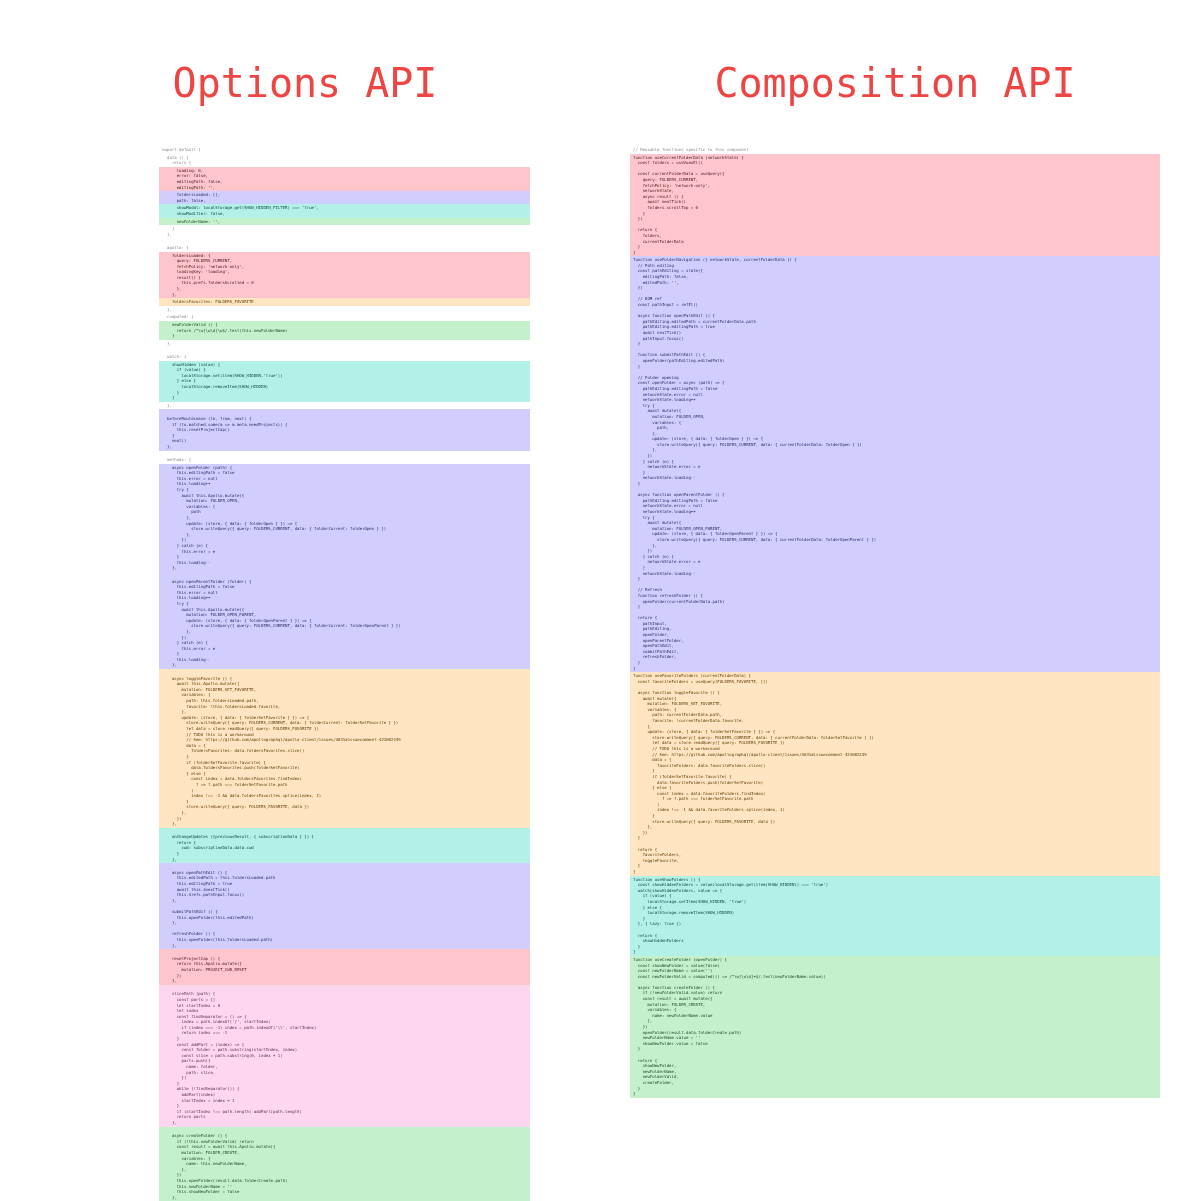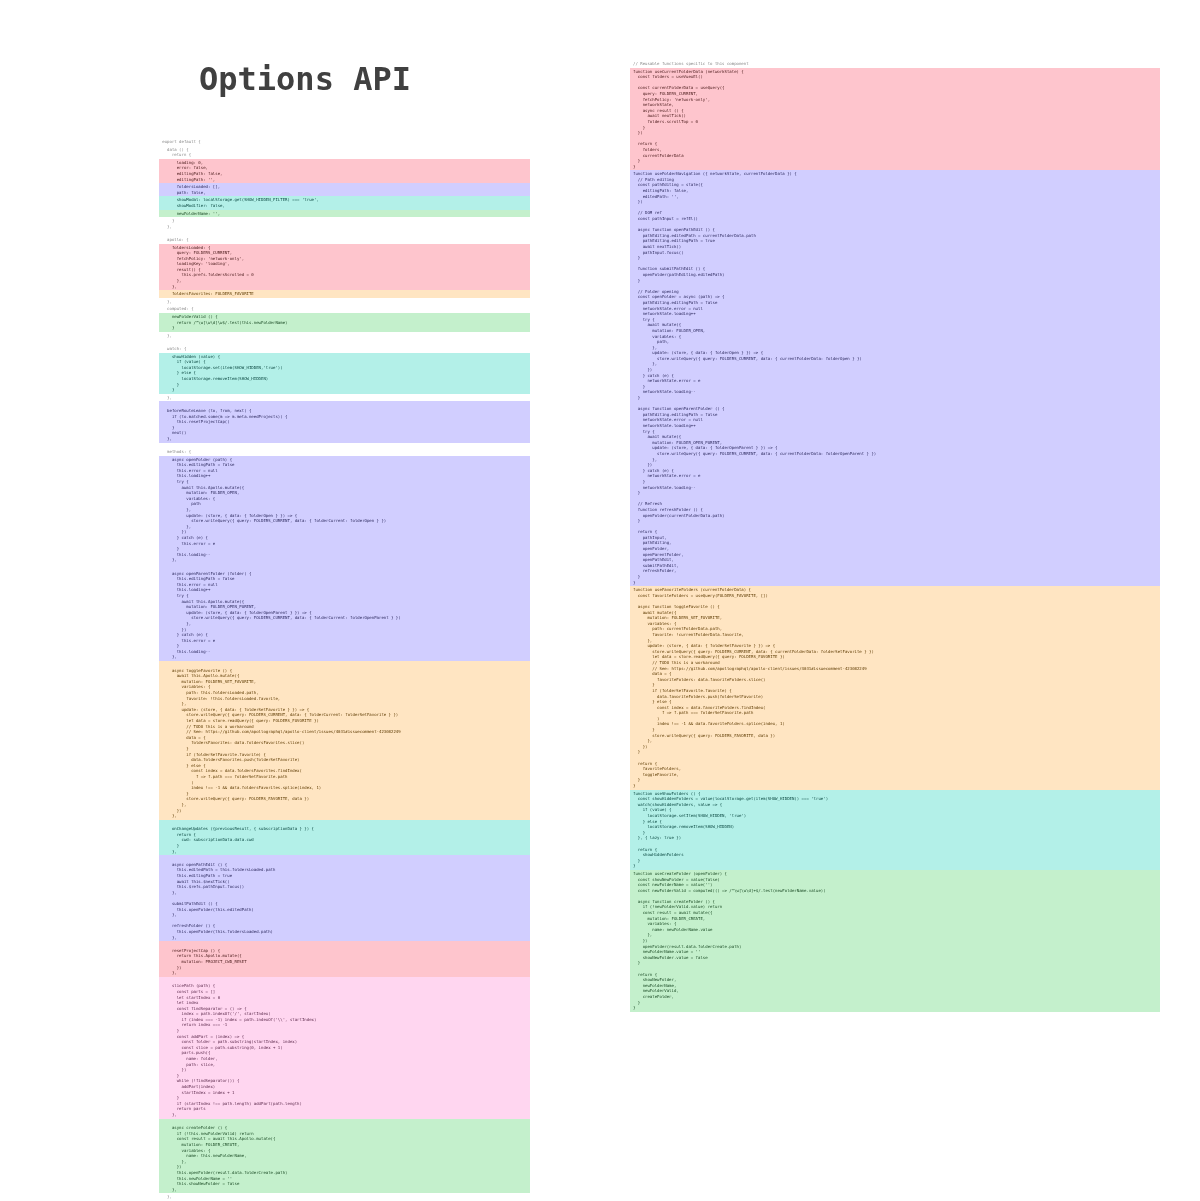--- a/index.html
+++ b/index.html
@@ -16,23 +16,23 @@
       justify-content: center;
     }
     .column {
       flex: 1;
       max-width: 530px;
       display: flex;
       flex-direction: column;
       align-items: center;
     }
     .title {
-      font-size: 32px;
-      font-weight: 700;
-      color: #404040;
+      font-size: 40px;
+      font-weight: 400;
+      color: #ef4444;
       margin-bottom: 40px;
       font-family: Monaco, 'SF Mono', monospace;
     }
     .code-block {
       width: 100%;
       font-size: 4px;
       line-height: 1.4;
       display: flex;
       flex-direction: column;
     }
@@ -239,20 +239,21 @@
       this.openFolder(result.data.folderCreate.path)
       this.newFolderName = ''
       this.showNewFolder = false
     },</div>
       <div class="segment c-none">  },
 }</div>
     </div>
   </div>
 
   <div class="column">
+    <h2 class="title">Composition API</h2>
     <div class="code-block">
       <div class="segment c-none">// Reusable functions specific to this component</div>
       <div class="segment c-red">function useCurrentFolderData (networkState) {
   const folders = useVuexEl()
 
   const currentFolderData = useQuery({
     query: FOLDERS_CURRENT,
     fetchPolicy: 'network-only',
     networkState,
     async result () {

